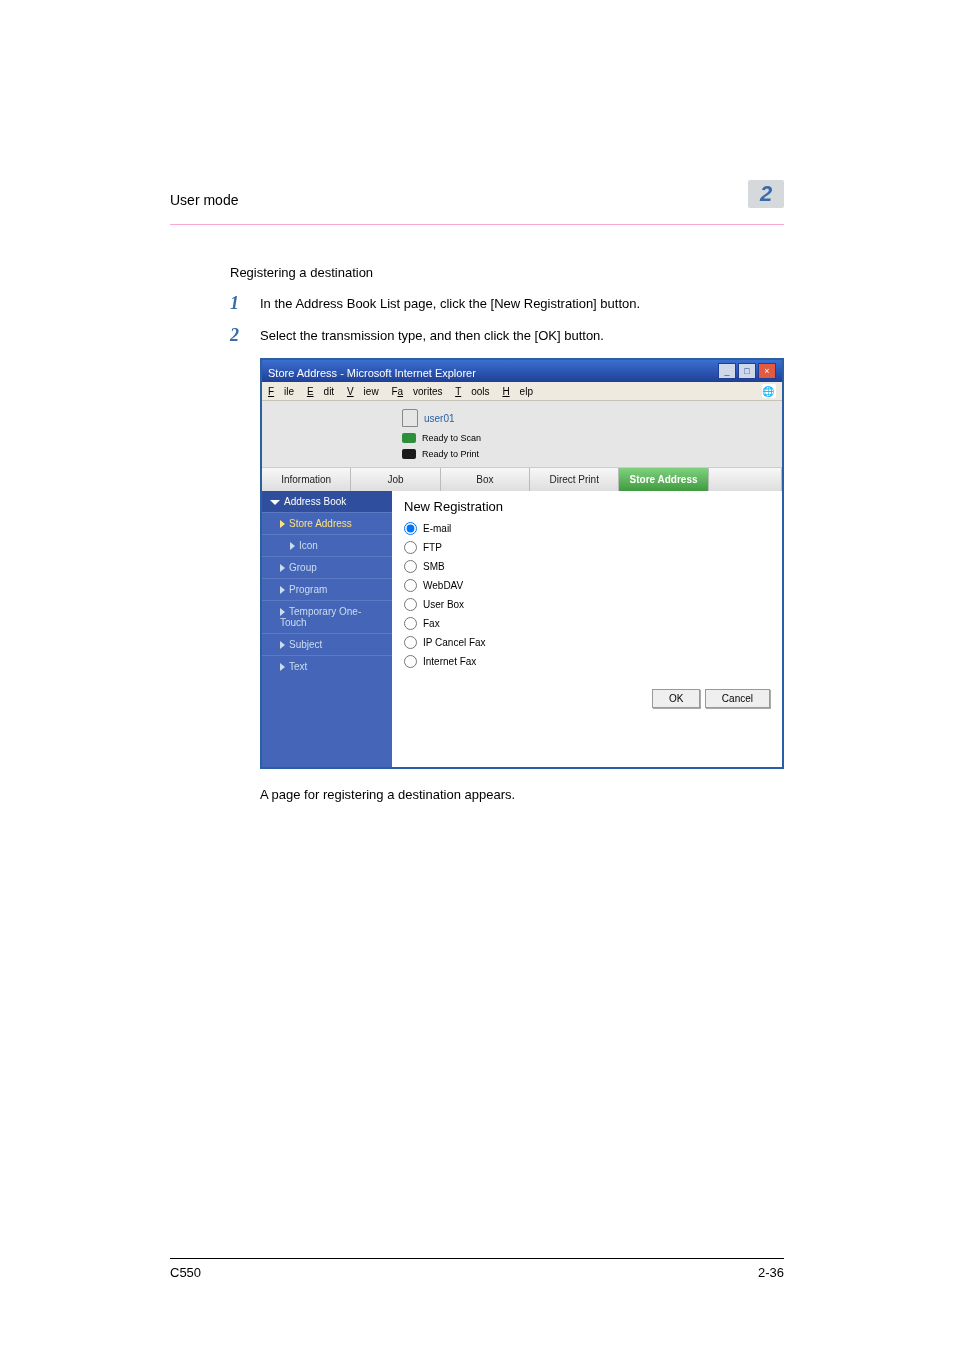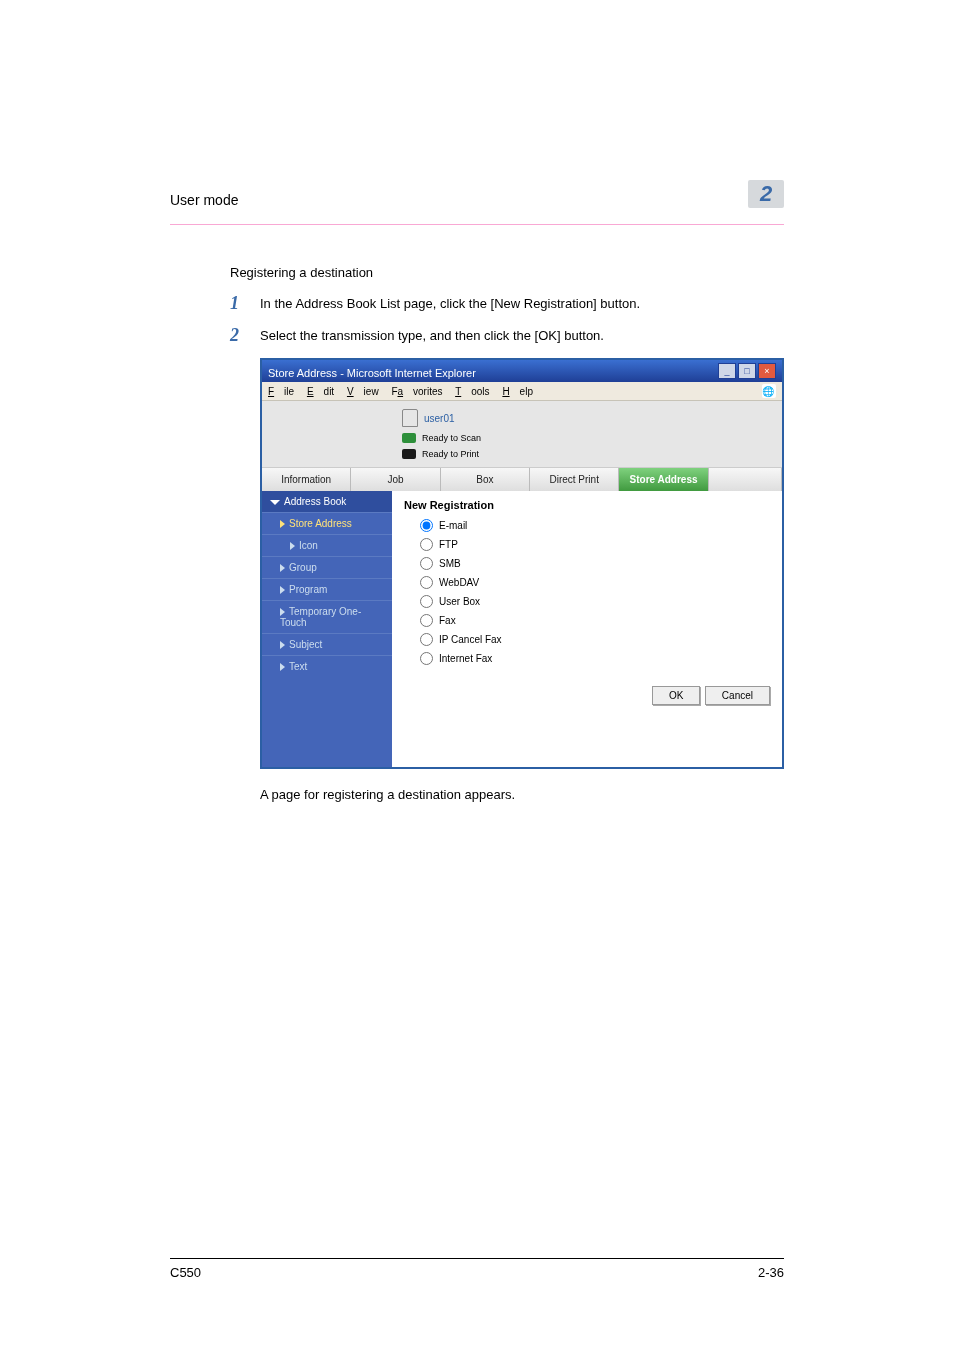--- a/index.html
+++ b/index.html
@@ -41,22 +41,22 @@
   .main{display:flex}
   .side{width:130px;background:#4465b8;color:#fff;font-size:10px;padding-bottom:60px}
   .side-h{background:#2f4e9e;padding:5px 8px;font-size:10px}
   .side-i{padding:5px 10px 5px 18px;border-top:1px solid #5b7ac2;color:#cde}
   .side-i.sel{color:#ffe27a}
   .side-i.sub{padding-left:28px}
   .tri{display:inline-block;width:0;height:0;border-top:4px solid transparent;border-bottom:4px solid transparent;margin-right:4px;vertical-align:middle}
   .tri.r{border-left:5px solid #cde}
   .tri.d{border-left:5px solid transparent;border-right:5px solid transparent;border-top:5px solid #fff;border-bottom:none}
   .panel{flex:1;padding:8px 12px;background:#fff;min-height:260px}
-  .panel-h{font-size:11px;font-weight:bold;margin-bottom:8px}
-  .radio{font-size:10px;margin:6px 0 6px 16px;display:flex;align-items:center;gap:6px}
+  .panel-h{font-size:13px;font-weight:normal;margin-bottom:8px}
+  .radio{font-size:10px;margin:6px 0 6px 0;display:flex;align-items:center;gap:6px}
   .radio input{margin:0}
   .panel-actions{text-align:right;margin-top:20px}
   .footnote{font-size:13px;margin-left:30px;margin-top:6px}
   .footer{position:absolute;bottom:70px;left:170px;right:170px;border-top:1px solid #000;display:flex;justify-content:space-between;font-size:13px;padding-top:6px}
   .topright{display:flex;gap:8px;align-items:center}
 </style>
 </head>
 <body>
 
 <div class="page">

